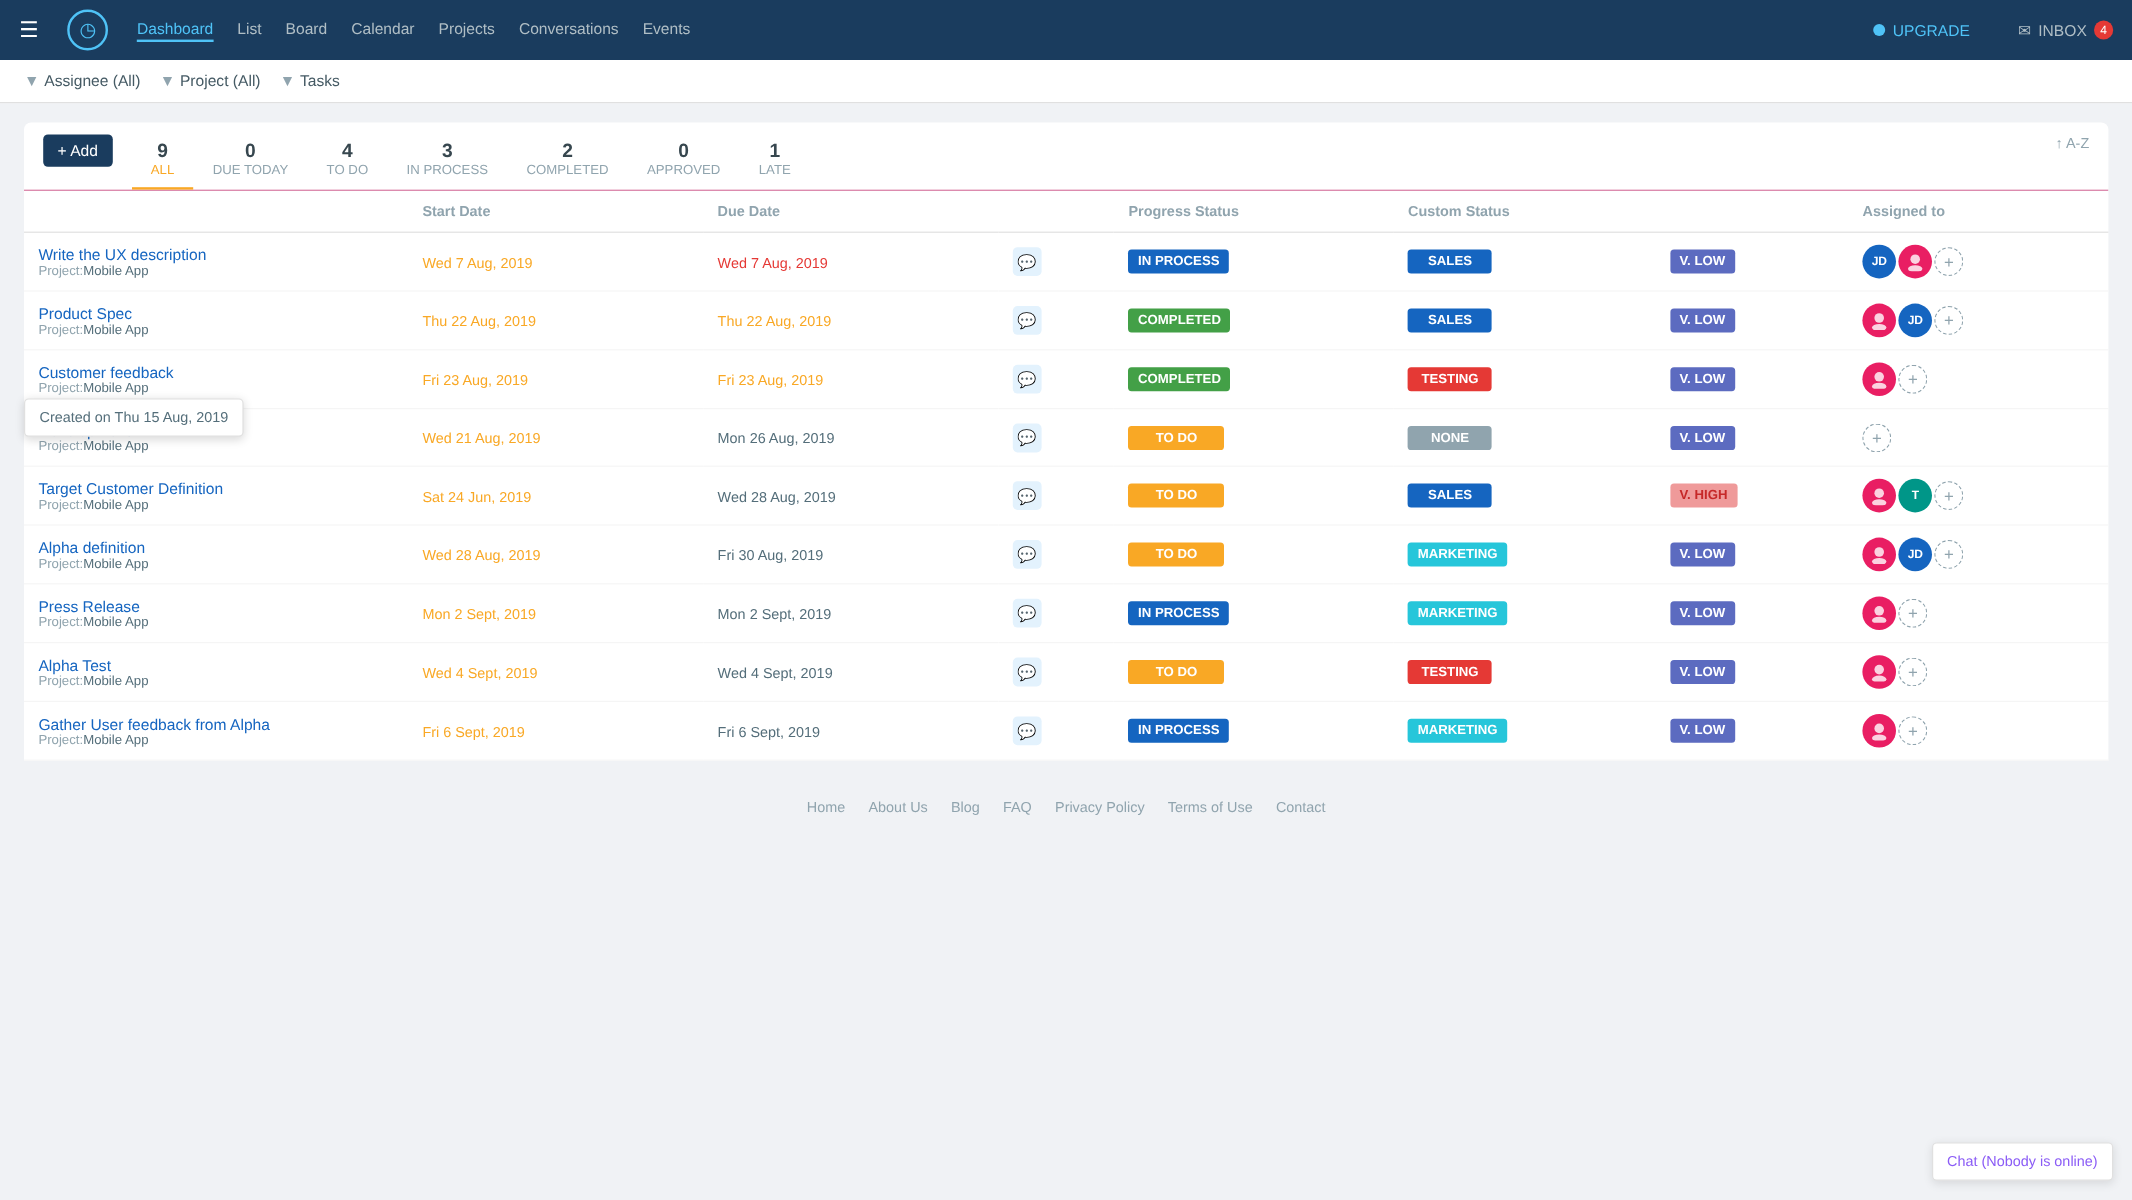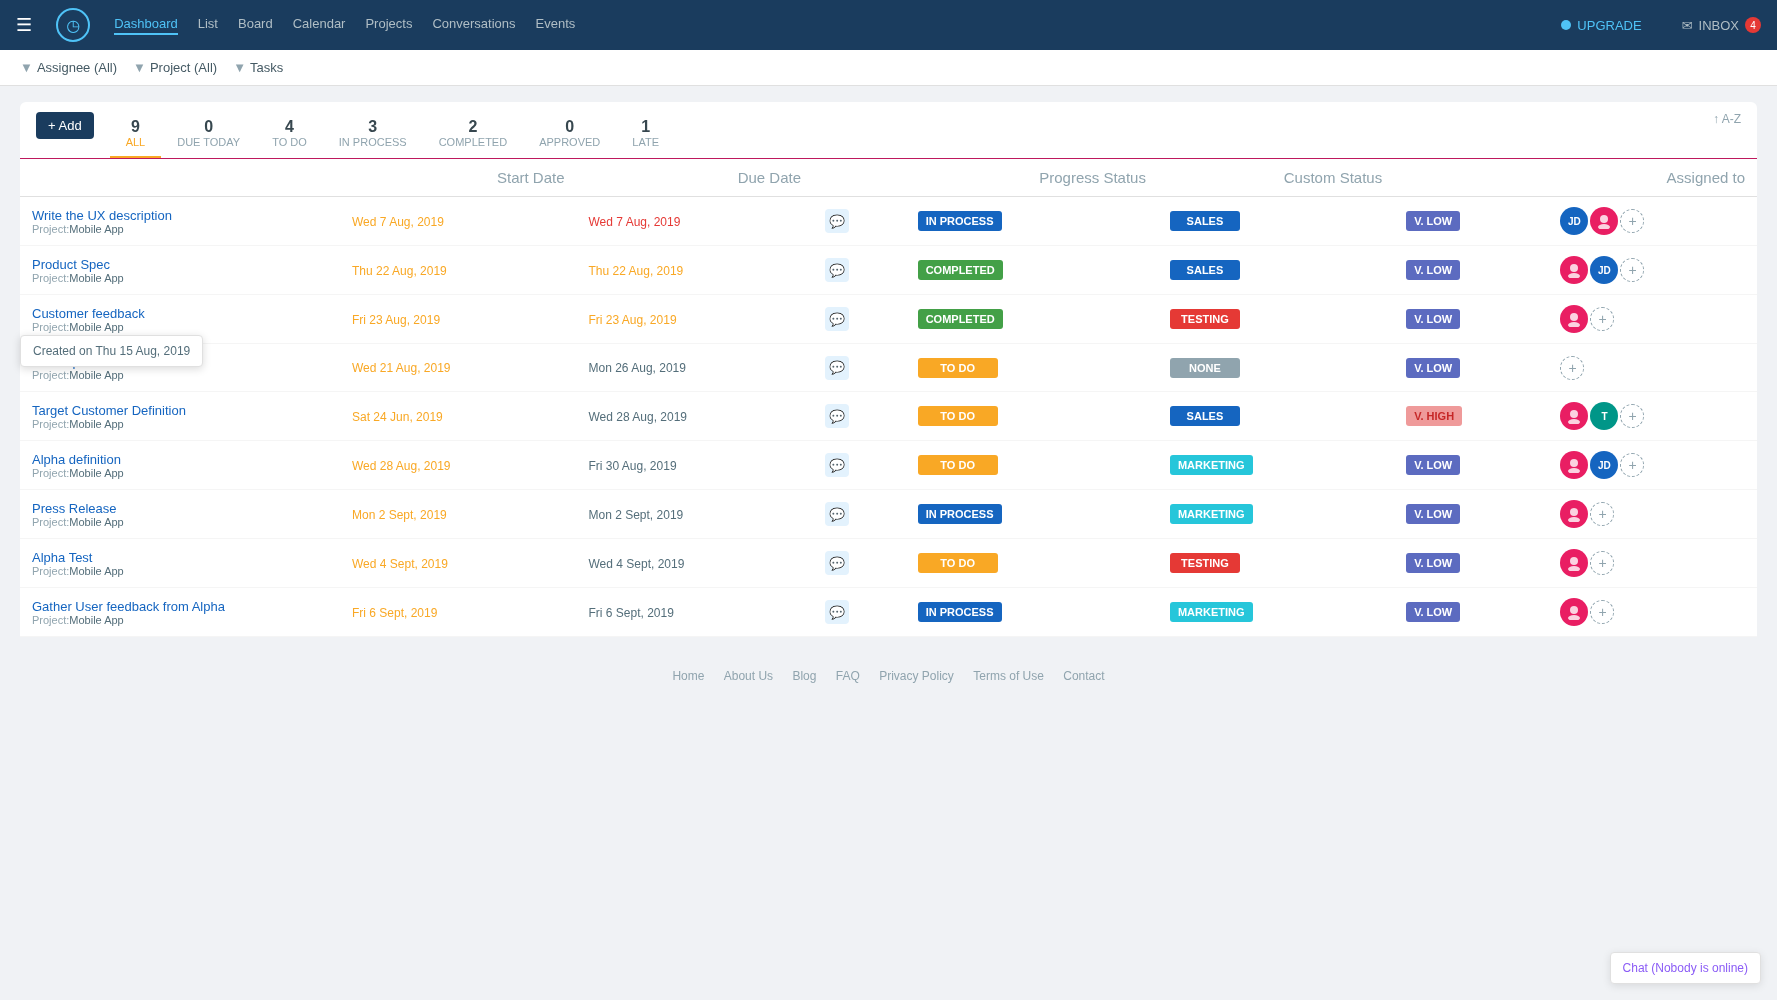--- a/index.html
+++ b/index.html
@@ -89,25 +89,25 @@
       padding-bottom: 10px;
     }
 
     
     .task-table {
       background: #fff;
       width: 100%;
       border-collapse: collapse;
     }
     .task-table th {
-      text-align: right;
+      text-align: left;
       padding: 10px 12px;
       color: #90a4ae;
-      font-size: 15px;
-      font-weight: 400;
+      font-size: 12px;
+      font-weight: 700;
       border-bottom: 1px solid #e0e0e0;
     }
     .task-table td {
       padding: 10px 12px;
       border-bottom: 1px solid #f5f5f5;
       vertical-align: middle;
     }
     .task-name { color: #1565c0; font-size: 13px; font-weight: 500; cursor: pointer; }
     .task-project { color: #90a4ae; font-size: 11px; }
     .task-project span { color: #546e7a; }

